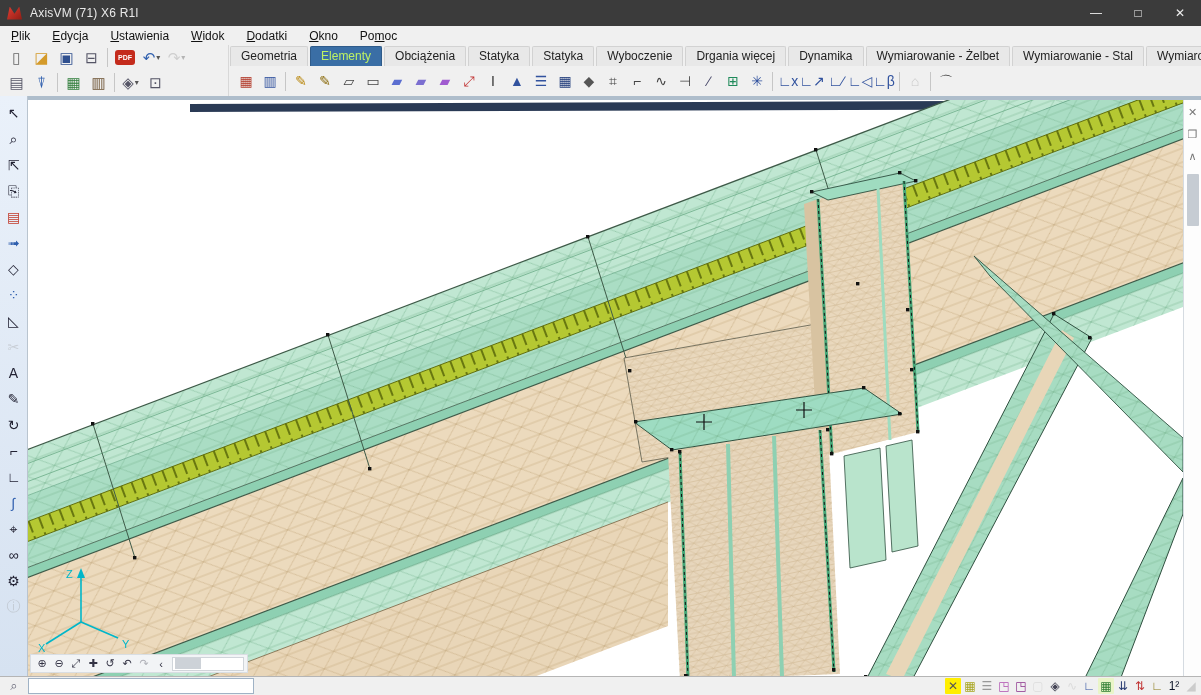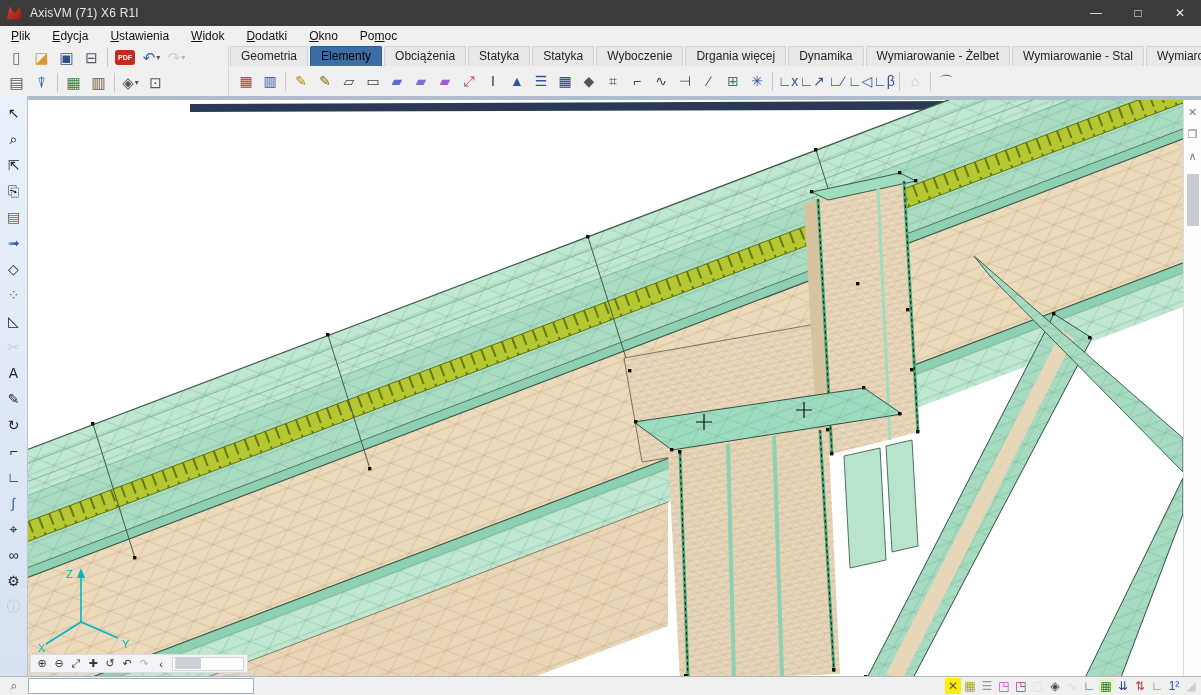--- a/index.html
+++ b/index.html
@@ -33,21 +33,21 @@
         font-size:15px;line-height:1;border-radius:2px;color:#333;position:relative;}
   .tool.disabled{opacity:.38;}
   .tool .caret{font-size:8px;margin-left:1px;color:#555;}
   .tool.pdf{font-size:7px;font-weight:bold;width:20px;height:15px;border-radius:3px;
             margin:0 4px;letter-spacing:0;}
   .tool-sep,.ltool-sep{width:1px;height:19px;background:#c6c6c6;margin:0 3px;display:inline-block;}
 
   .tabs-row{position:absolute;left:228px;top:1px;right:0;height:20px;display:flex;align-items:flex-end;gap:2px;padding-left:2px;}
   .tab{padding:2px 10px 3px;background:#e8e8e8;border:1px solid #d2d2d2;border-bottom:none;
        color:#222;border-radius:2px 2px 0 0;white-space:nowrap;font-size:12px;}
-  .tab.active{background:#3a6ea5;color:#000000;border-color:#2f5b8a;margin-top:20px;}
+  .tab.active{background:#3a6ea5;color:#bef264;border-color:#2f5b8a;margin-top:20px;}
   .tools-row{position:absolute;left:228px;top:21px;right:0;height:30px;display:flex;align-items:center;padding-left:6px;}
   .tools-row .tool{width:24px;height:24px;font-size:14px;}
 
   
   .main{position:absolute;left:0;top:96px;width:1201px;height:580px;}
   .leftbar{position:absolute;left:0;top:0;width:28px;height:580px;
            background:linear-gradient(180deg,#eaf1fa,#d6e2f1);border-right:1px solid #b9c4cf;
            display:flex;flex-direction:column;align-items:center;padding-top:6px;box-sizing:border-box;gap:4px;}
   .ltool{width:22px;height:22px;display:flex;align-items:center;justify-content:center;
          font-size:14px;color:#223;}
@@ -378,18 +378,18 @@
         <span class="tool" style="color: rgb(176, 80, 176);">◳</span>
         <span class="tool" style="color: rgb(139, 47, 139);">◳</span>
         <span class="tool disabled" style="color: rgb(187, 187, 187);">▢</span>
         <span class="tool" style="color: rgb(68, 68, 85);">◈</span>
         <span class="tool disabled" style="color: rgb(187, 187, 187);">∿</span>
         <span class="tool" style="color: rgb(43, 79, 160);">∟</span>
         <span class="tool" style="color: rgb(46, 125, 50); background: rgb(234, 245, 200);">▦</span>
         <span class="tool" style="color: rgb(34, 53, 110);">⇊</span>
         <span class="tool" style="color: rgb(192, 48, 48);">⇅</span>
         <span class="tool" style="color: rgb(138, 122, 26);">∟</span>
-        <span class="tool" style="color: #1d4ed8;">1²</span>
+        <span class="tool" style="color: #0f172a;">1²</span>
         <span class="tool" style="color: rgb(204, 204, 204);">◢</span>
       </span>
   </div>
 
 </div>
 
 </body></html>

